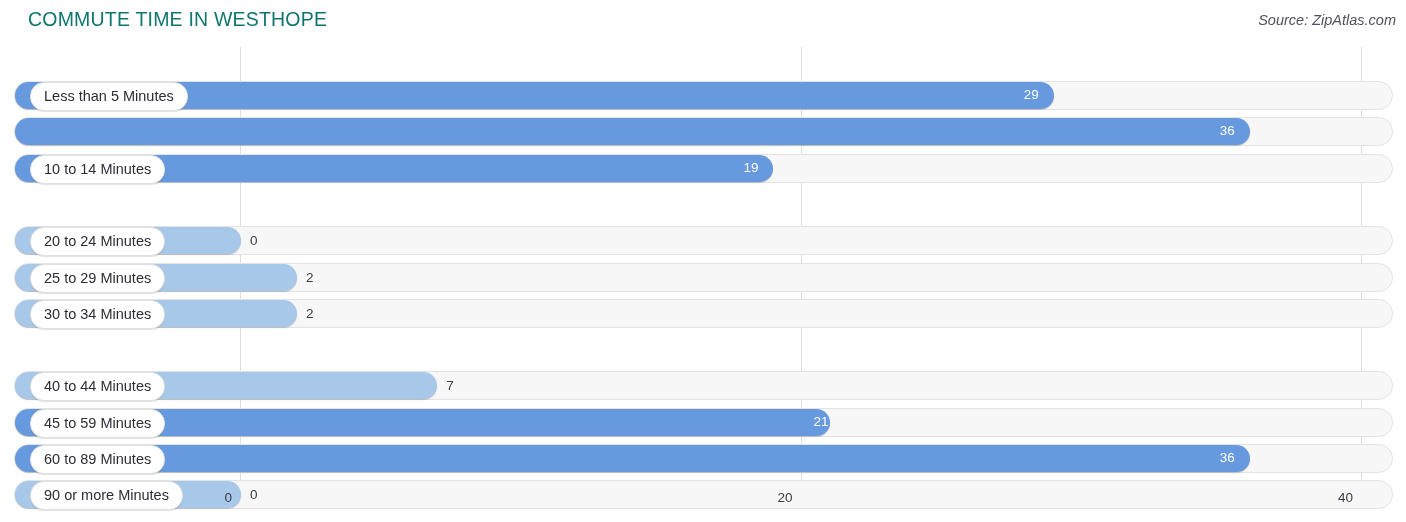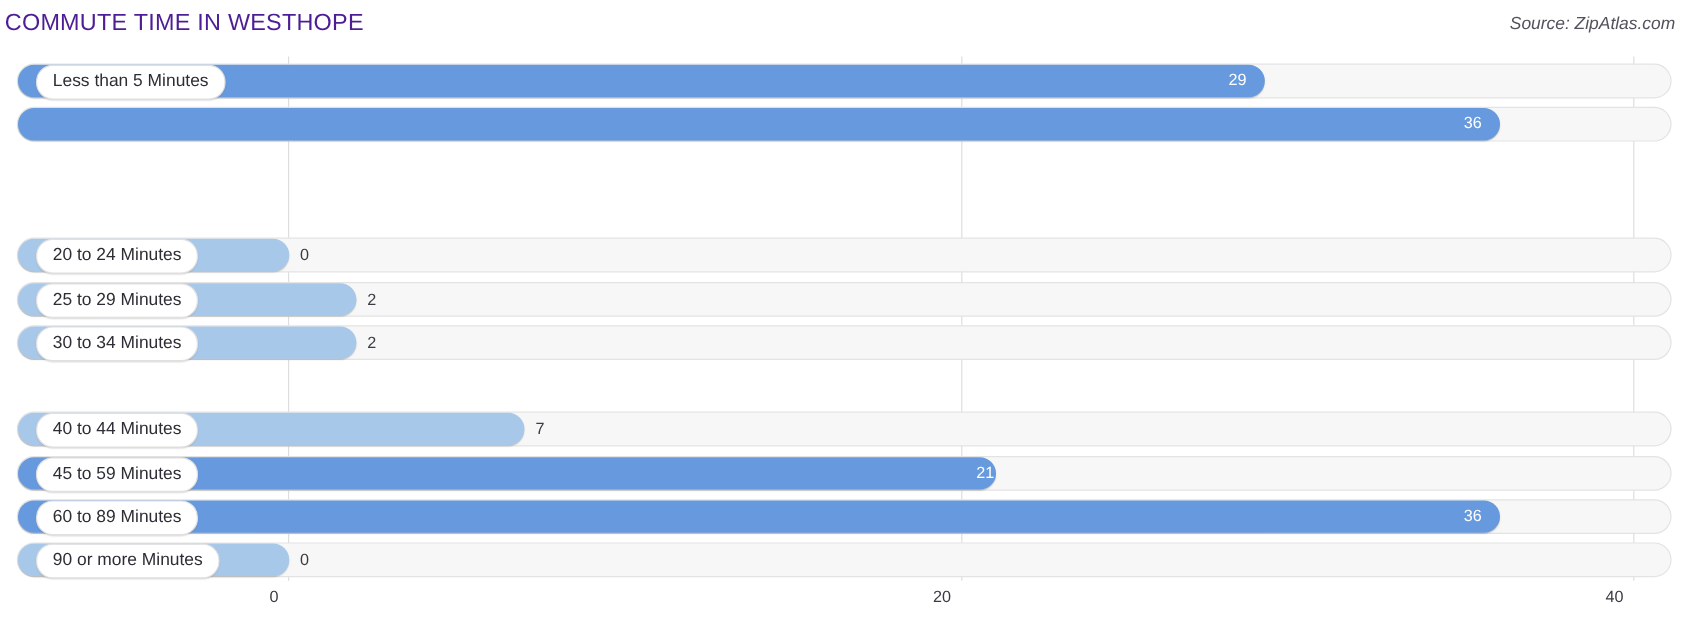--- a/index.html
+++ b/index.html
@@ -19,26 +19,26 @@
   
   #header {
     position: absolute;
     left: 0;
     top: 0;
     width: 1406px;
     height: 44px;
   }
   #chart-title {
     position: absolute;
-    left: 4px;
+    left: 28px;
     top: 8px;
     font-size: 19.5px;
     font-weight: 400;
     letter-spacing: 0.2px;
-    color: #4c1d95;
+    color: #0f766e;
     white-space: nowrap;
   }
   #source-label {
     position: absolute;
     right: 10px;
     top: 12px;
     font-size: 14.5px;
     font-style: italic;
     color: #52525c;
     white-space: nowrap;
@@ -59,20 +59,21 @@
     bottom: 0px;
     width: 1px;
     background: #dedede;
   }
 
   .row {
     position: absolute;
     left: 14px;
     width: 1379px;
     height: 29px;
+    margin-top: 28px;
   }
 
   .track {
     position: absolute;
     left: 0;
     top: 0;
     width: 100%;
     height: 29px;
     box-sizing: border-box;
     background: #f7f7f7;
@@ -158,20 +159,26 @@
       <div class="track"></div>
       <div class="bar" style="width: 1038.72px; background: rgb(102, 153, 221);"></div>
       <div class="pill">Less than 5 Minutes</div>
       <div class="bar-value-in" style="left: 0px; width: 1038.72px; text-align: right; padding-right: 14px; box-sizing: border-box; right: auto;">29</div>
     </div>
     <div class="row" style="top: 45.3px;">
       <div class="track"></div>
       <div class="bar" style="width: 1234.9px; background: rgb(102, 153, 221);"></div>
       <div class="bar-value-in" style="left: 0px; width: 1234.9px; text-align: right; padding-right: 14px; box-sizing: border-box; right: auto;">36</div>
     </div>
+    <div class="row" style="top: 81.6px;">
+      <div class="track"></div>
+      <div class="bar" style="width: 758.475px; background: rgb(102, 153, 221);"></div>
+      <div class="pill">10 to 14 Minutes</div>
+      <div class="bar-value-in" style="left: 0px; width: 758.475px; text-align: right; padding-right: 14px; box-sizing: border-box; right: auto;">19</div>
+    </div>
     <div class="row" style="top: 154.2px;">
       <div class="track"></div>
       <div class="bar" style="width: 226px; background: rgb(168, 200, 234);"></div>
       <div class="pill">20 to 24 Minutes</div>
       <div class="bar-value-out" style="left: 236px;">0</div>
     </div>
     <div class="row" style="top: 190.5px;">
       <div class="track"></div>
       <div class="bar" style="width: 282.05px; background: rgb(168, 200, 234);"></div>
       <div class="pill">25 to 29 Minutes</div>

